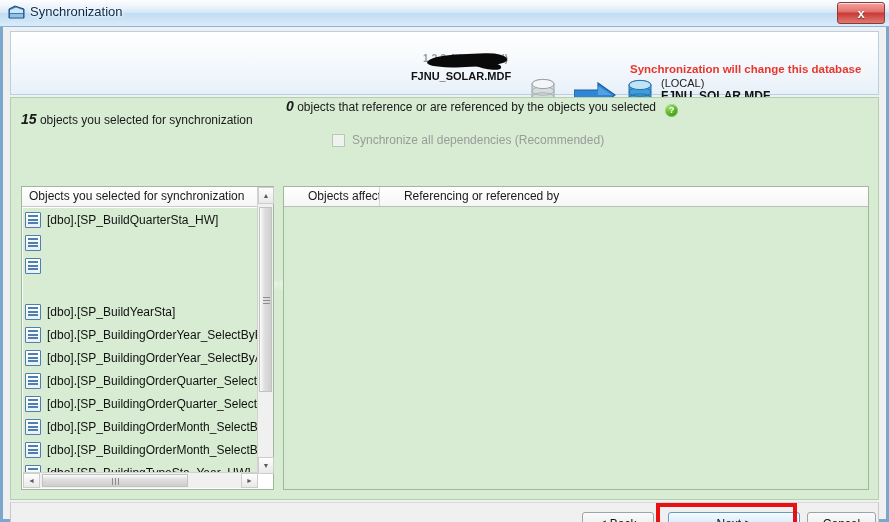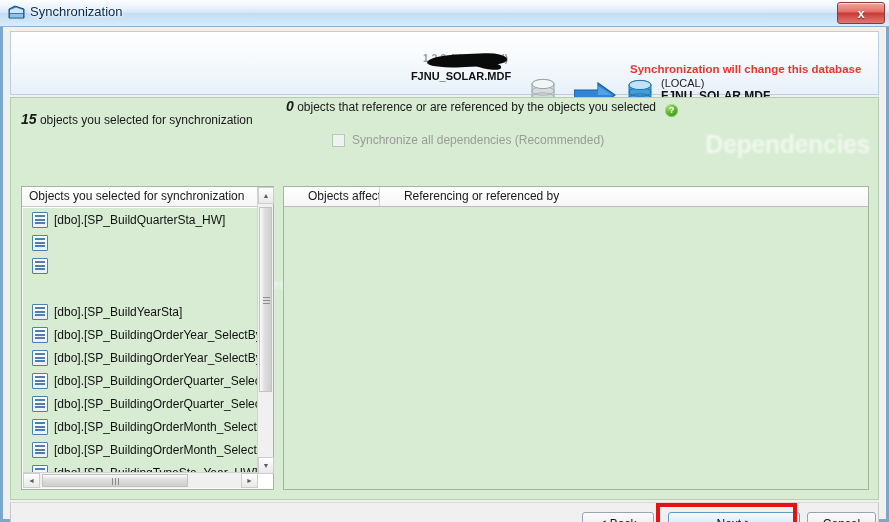--- a/index.html
+++ b/index.html
@@ -196,21 +196,21 @@
     padding: 2px 0 0 7px;
     white-space: nowrap; overflow: hidden;
   }
   .lp-list {
     position: absolute; left: 1px; top: 21px; width: 235px; height: 264px;
     background: #d7ecd2;
     overflow: hidden;
   }
   .li {
     display: flex; align-items: center; gap: 6px;
-    height: 23px; padding-left: 9px;
+    height: 23px; padding-left: 2px;
     font-size: 12px; color: #111;
     white-space: nowrap;
     cursor: pointer;
   }
   .li.spacer { height: 23px; }
   .sp-icon {
     width: 14px; height: 14px; flex: none;
     background: linear-gradient(180deg,#ffffff 0%, #e8f0f8 100%);
     border: 1px solid #4f7fae;
     border-radius: 1px;
@@ -406,21 +406,20 @@
         <div class="warn-text">Synchronization will change this database</div>
 
         <div class="tgtdb">
           <div class="tgtdb-server">(LOCAL)</div>
           <div class="tgtdb-name">FJNU_SOLAR.MDF</div>
         </div>
       </div>
 
       <div class="content">
 
-        <div class="watermark">Dependencies</div>
         <div class="wm-center">Dependencies will appear here</div>
 
         <div class="count-line-left">
           <span class="count-num">15</span>
           <span>objects you selected for synchronization</span>
         </div>
 
         <div class="count-line-right">
           <span class="count-num">0</span>
           <span>objects that reference or are referenced by the objects you selected</span>

